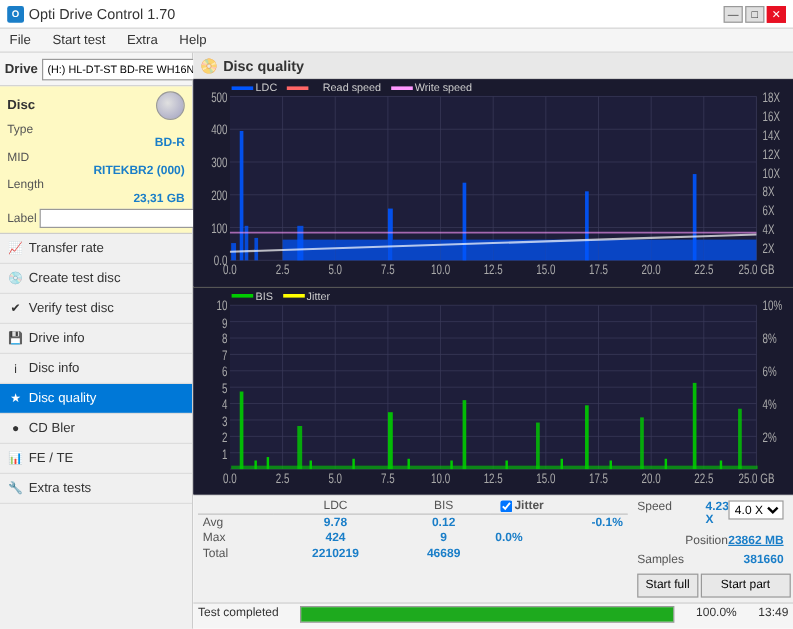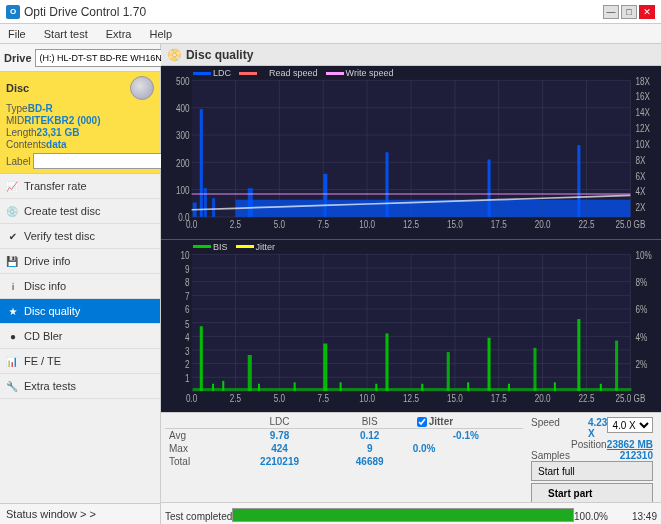--- a/index.html
+++ b/index.html
@@ -18,24 +18,24 @@
     .menu-bar { background: #f5f5f5; border-bottom: 1px solid #ccc; height: 20px; display: flex; align-items: center; padding: 0 4px; gap: 10px; }
     .menu-item { font-size: 11px; color: #333; cursor: pointer; padding: 2px 4px; }
     
     
     .main { display: flex; height: calc(524px - 44px); }
     
     
     .sidebar { width: 161px; background: #f0f0f0; border-right: 1px solid #ccc; display: flex; flex-direction: column; flex-shrink: 0; }
     
     
-    .disc-panel { padding: 4px 6px; border-bottom: 1px solid #ccc; background: #fde047; }
+    .disc-panel { padding: 4px 6px; border-bottom: 1px solid #ccc; background: #fef9c3; }
     .disc-header { display: flex; align-items: center; justify-content: space-between; margin-bottom: 3px; }
     .disc-title { font-size: 11px; font-weight: bold; color: #333; }
-    .disc-row { display: flex; justify-content: flex-start; font-size: 10px; margin-bottom: 1px; }
+    .disc-row { display: flex; justify-content: center; font-size: 10px; margin-bottom: 1px; flex-direction: column; }
     .disc-key { color: #555; }
     .disc-value { color: #1a7ec8; font-weight: bold; text-align: right; }
     .label-row { display: flex; align-items: center; gap: 3px; margin-top: 3px; }
     .label-key { font-size: 10px; color: #555; }
     .label-input { flex: 1; height: 16px; border: 1px solid #999; font-size: 10px; padding: 0 2px; }
     .label-search { width: 16px; height: 16px; border: 1px solid #999; background: #e8e8e8; display: flex; align-items: center; justify-content: center; cursor: pointer; font-size: 9px; }
     
     
     .nav-item { display: flex; align-items: center; padding: 5px 6px; cursor: pointer; border-bottom: 1px solid #ddd; font-size: 11px; color: #333; gap: 4px; }
     .nav-item.active { background: #0078d7; color: white; }
@@ -51,21 +51,21 @@
     .content-header { display: flex; align-items: center; padding: 3px 6px; background: #e8e8e8; border-bottom: 1px solid #ccc; height: 22px; gap: 4px; }
     .content-header-icon { color: #1a7ec8; font-size: 12px; }
     .content-header-title { font-size: 12px; font-weight: bold; color: #333; }
     
     
     .stats-bar { background: #f0f0f0; border-top: 1px solid #ccc; padding: 2px 4px; display: flex; gap: 4px; align-items: stretch; height: 90px; }
     
     .action-btn { background: #e8e8e8; border: 1px solid #999; font-size: 10px; cursor: pointer; padding: 2px 6px; white-space: nowrap; height: 20px; display: flex; align-items: center; }
     
     
-    .progress-area { background: #f5f5f5; border-top: 1px solid #ccc; padding: 2px 4px; display: flex; align-items: flex-end; gap: 0; height: 22px; }
+    .progress-area { background: #f5f5f5; border-top: 1px solid #ccc; padding: 2px 4px; display: flex; align-items: flex-start; gap: 18px; height: 22px; }
     .progress-bar-outer { flex: 1; height: 14px; background: #c8c8c8; border: 1px solid #999; }
     .progress-bar-inner { height: 100%; background: #1eaa1e; }
     
     .sidebar-spacer { flex: 1; }
     
     
     .drive-toolbar { display: flex; align-items: center; padding: 2px 4px; border-bottom: 1px solid #ccc; background: #f5f5f5; height: 28px; gap: 3px; }
   </style>
 </head>
 <body>
@@ -121,24 +121,20 @@
         <span class="disc-value">BD-R</span>
       </div>
       <div class="disc-row">
         <span class="disc-key">MID</span>
         <span class="disc-value">RITEKBR2 (000)</span>
       </div>
       <div class="disc-row">
         <span class="disc-key">Length</span>
         <span class="disc-value">23,31 GB</span>
       </div>
-      <div class="disc-row">
-        <span class="disc-key">Contents</span>
-        <span class="disc-value">data</span>
-      </div>
       <div class="label-row">
         <span class="label-key">Label</span>
         <input class="label-input" type="text" value="" style="">
         <div class="label-search">🔍</div>
       </div>
     </div>
 
     <div class="nav-item">
       <span class="nav-icon">📈</span>
       <span>Transfer rate</span>
@@ -171,23 +167,20 @@
       <span class="nav-icon">📊</span>
       <span>FE / TE</span>
     </div>
     <div class="nav-item">
       <span class="nav-icon">🔧</span>
       <span>Extra tests</span>
     </div>
 
     <div class="sidebar-spacer"></div>
 
-    <div class="status-window">
-      <span>Status window &gt; &gt;</span>
-    </div>
   </div>
 
   <div class="content">
 
     <div class="content-header">
       <span class="content-header-icon">📀</span>
       <span class="content-header-title">Disc quality</span>
     </div>
 
     <div style="flex:1;position:relative;border-bottom:1px solid #555;background:#1a1a2e;min-height:0;">
@@ -408,21 +401,21 @@
                   <span style="font-size:10px;color:#555;">Jitter</span>
                 </div>
               </th>
             </tr>
           </thead>
           <tbody>
             <tr>
               <td style="color:#555;text-align:left;padding:1px 4px;">Avg</td>
               <td style="color:#1a7ec8;font-weight:bold;text-align:center;padding:1px 4px;">9.78</td>
               <td style="color:#1a7ec8;font-weight:bold;text-align:center;padding:1px 4px;">0.12</td>
-              <td style="color:#1a7ec8;font-weight:bold;text-align:center;padding:1px 4px;">-0.1%</td>
+              <td style="color:#1a7ec8;font-weight:bold;text-align:right;padding:1px 4px;">-0.1%</td>
             </tr>
             <tr>
               <td style="color:#555;text-align:left;padding:1px 4px;">Max</td>
               <td style="color:#1a7ec8;font-weight:bold;text-align:center;padding:1px 4px;">424</td>
               <td style="color:#1a7ec8;font-weight:bold;text-align:center;padding:1px 4px;">9</td>
               <td style="color:#1a7ec8;font-weight:bold;padding:1px 4px;">0.0%</td>
             </tr>
             <tr>
               <td style="color:#555;text-align:left;padding:1px 4px;margin-left:40px;">Total</td>
               <td style="color:#1a7ec8;font-weight:bold;text-align:center;padding:1px 4px;">2210219</td>
@@ -440,32 +433,32 @@
           <select style="width:46px;font-size:10px;border:1px solid #999;height:16px;background:white;">
             <option>4.0 X</option>
           </select>
         </div>
         <div style="display:flex;justify-content:space-between;font-size:10px;margin-left:40px;">
           <span style="color:#555;">Position</span>
           <span style="color:#1a7ec8;font-weight:bold;text-decoration:underline;">23862 MB</span>
         </div>
         <div style="display:flex;justify-content:space-between;font-size:10px;">
           <span style="color:#555;">Samples</span>
-          <span style="color:#1a7ec8;font-weight:bold;">212310</span>
-        </div>
-        <div style="display:flex;flex-direction:column;gap:2px;">
+          <span style="color:#1a7ec8;font-weight:bold;">381660</span>
+        </div>
+        <div style="display:flex;flex-direction:row;gap:2px;">
           <button class="action-btn" style="background:#e8e8e8;border:1px solid #999;font-size:10px;cursor:pointer;padding:2px 6px;width:100%;">Start full</button>
-          <button class="action-btn" style="background:#e8e8e8;border:1px solid #999;font-size:10px;cursor:pointer;padding:2px 16px;width:100%;font-weight:bold;">Start part</button>
+          <button class="action-btn" style="background:#e8e8e8;border:1px solid #999;font-size:10px;cursor:pointer;padding:2px 16px;width:100%;">Start part</button>
         </div>
       </div>
     </div>
 
     <div class="progress-area">
       <span style="font-size:10px;color:#333;">Test completed</span>
       <div class="progress-bar-outer">
         <div class="progress-bar-inner" style="width:100%;"></div>
       </div>
       <span style="font-size:10px;color:#333;">100.0%</span>
-      <span style="font-size:10px;color:#333;margin-left:24px;">13:49</span>
+      <span style="font-size:10px;color:#333;">13:49</span>
     </div>
 
   </div>
 </div>
 
 </body></html>

